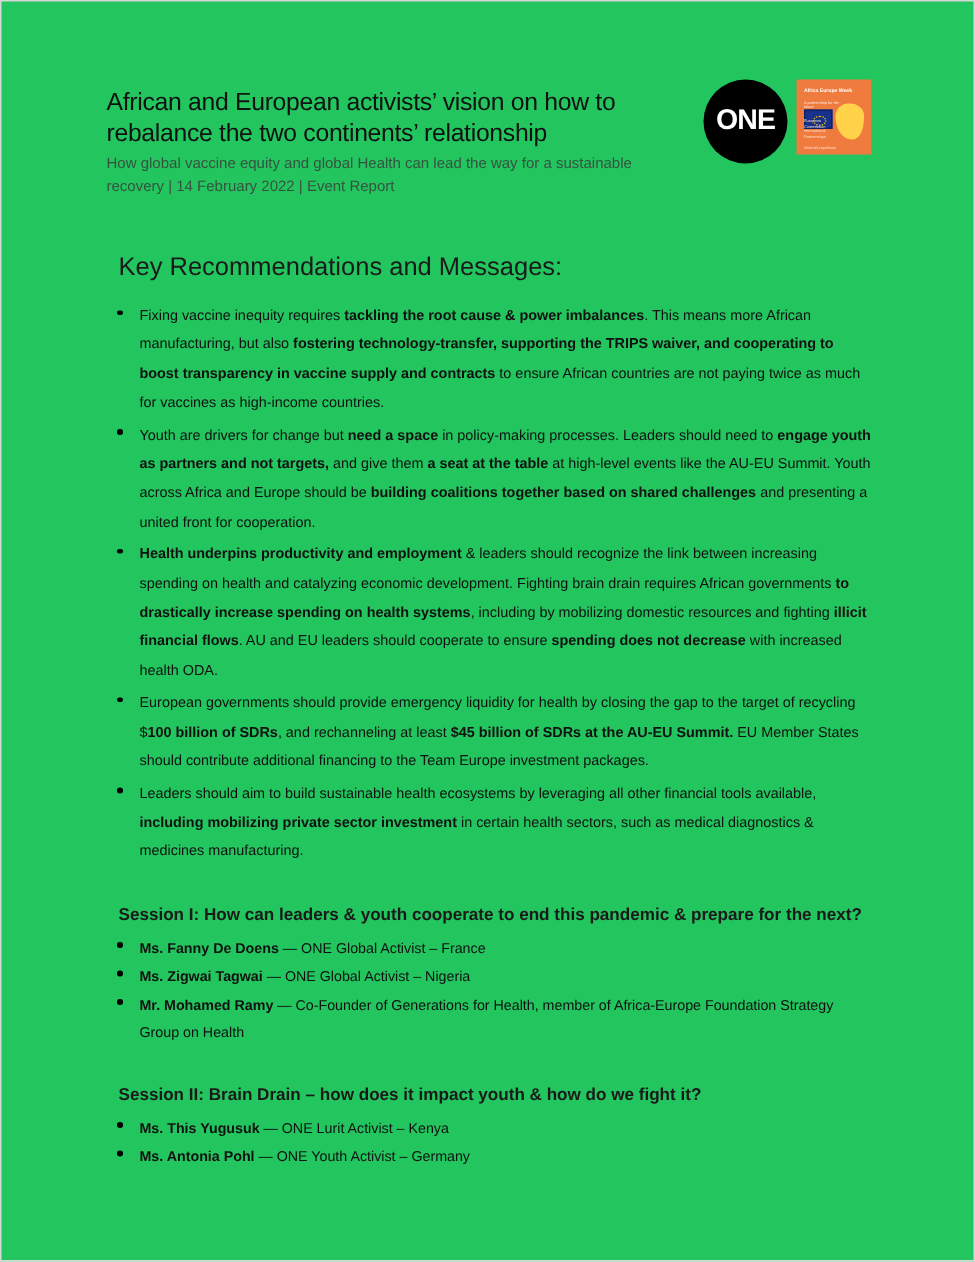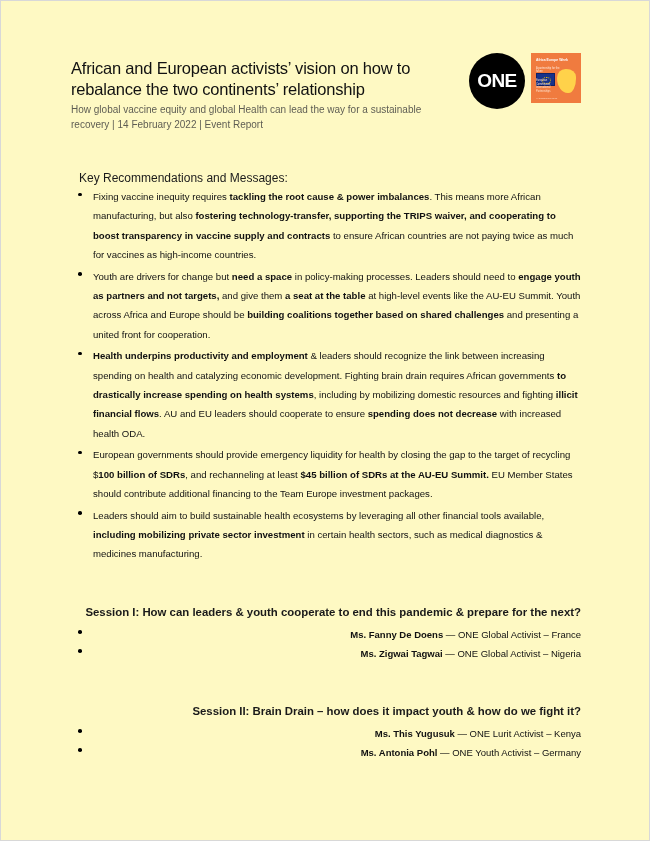--- a/index.html
+++ b/index.html
@@ -8,21 +8,21 @@
     background: #ffffff;
   }
   body {
     font-family: "Liberation Sans", sans-serif;
     color: #000000;
   }
   .page {
     position: relative;
     width: 650px;
     height: 841px;
-    background: #fef9c3;
+    background: #22c55e;
     border: 1px solid #d8d8d8;
     box-sizing: border-box;
     overflow: hidden;
   }
   .content {
     position: absolute;
     left: 70px;
     top: 48px;
     width: 510px;
   }
@@ -140,37 +140,38 @@
   .au-eu-foot2 {
     position: absolute;
     left: 5px;
     bottom: 3px;
     font-size: 2.4px;
     color: #ffd9c0;
   }
 
   
   .section-heading {
-    font-size: 12px;
+    font-size: 17px;
     line-height: 16px;
     font-weight: 400;
     color: #1a1a1a;
     margin: 0;
   }
   .recs-heading {
     margin-top: 38px;
     margin-left: 8px;
   }
 
   ul.list {
     list-style: none;
     margin: 0;
     padding: 0;
   }
   ul.recs {
+    margin-top: 14px;
   }
   ul.list li {
     position: relative;
     padding-left: 22px;
     margin-bottom: 2px;
   }
   ul.list li::before {
     content: "";
     position: absolute;
     left: 7px;
@@ -182,21 +183,21 @@
   }
   .rec-text {
     font-size: 9.6px;
     line-height: 16.4px;
     text-align: justify;
     color: #111;
   }
   .rec-text b { font-weight: 700; }
 
   
-  .session-block { margin-top: 42px; text-align: right; }
+  .session-block { margin-top: 26px; }
   .session-title {
     font-size: 11.4px;
     line-height: 15.5px;
     color: #1a1a1a;
     margin: 0 0 4px 8px;
   }
   ul.speakers li { margin-bottom: 0.5px; }
   ul.speakers li::before { top: 6px; }
   .speaker-text {
     font-size: 9.5px;
@@ -241,20 +242,21 @@
         <li><span class="rec-text"><span>European governments should provide emergency liquidity for health by closing the gap to the target of recycling $</span><b>100 billion of SDRs</b><span>, and rechanneling at least </span><b>$45 billion of SDRs at the AU-EU Summit.</b><span> EU Member States should contribute additional financing to the Team Europe investment packages.</span></span></li>
         <li><span class="rec-text"><span>Leaders should aim to build sustainable health ecosystems by leveraging all other financial tools available, </span><b>including mobilizing private sector investment</b><span> in certain health sectors, such as medical diagnostics &amp; medicines manufacturing.</span></span></li>
       </ul>
 
     <div id="sessions-container">
         <div class="session-block">
           <h3 class="session-title">Session I: How can leaders &amp; youth cooperate to end this pandemic &amp; prepare for the next?</h3>
           <ul class="list speakers">
             <li><span class="speaker-text"><span class="speaker-name">Ms. Fanny De Doens</span><span class="speaker-role"> — ONE Global Activist – France</span></span></li>
             <li><span class="speaker-text"><span class="speaker-name">Ms. Zigwai Tagwai</span><span class="speaker-role"> — ONE Global Activist – Nigeria</span></span></li>
+            <li><span class="speaker-text"><span class="speaker-name">Mr. Mohamed Ramy</span><span class="speaker-role"> — Co-Founder of Generations for Health, member of Africa-Europe Foundation Strategy Group on Health</span></span></li>
           </ul>
         </div>
         <div class="session-block">
           <h3 class="session-title">Session II: Brain Drain – how does it impact youth &amp; how do we fight it?</h3>
           <ul class="list speakers">
             <li><span class="speaker-text"><span class="speaker-name">Ms. This Yugusuk</span><span class="speaker-role"> — ONE Lurit Activist – Kenya</span></span></li>
             <li><span class="speaker-text"><span class="speaker-name">Ms. Antonia Pohl</span><span class="speaker-role"> — ONE Youth Activist – Germany</span></span></li>
           </ul>
         </div>
       </div>

